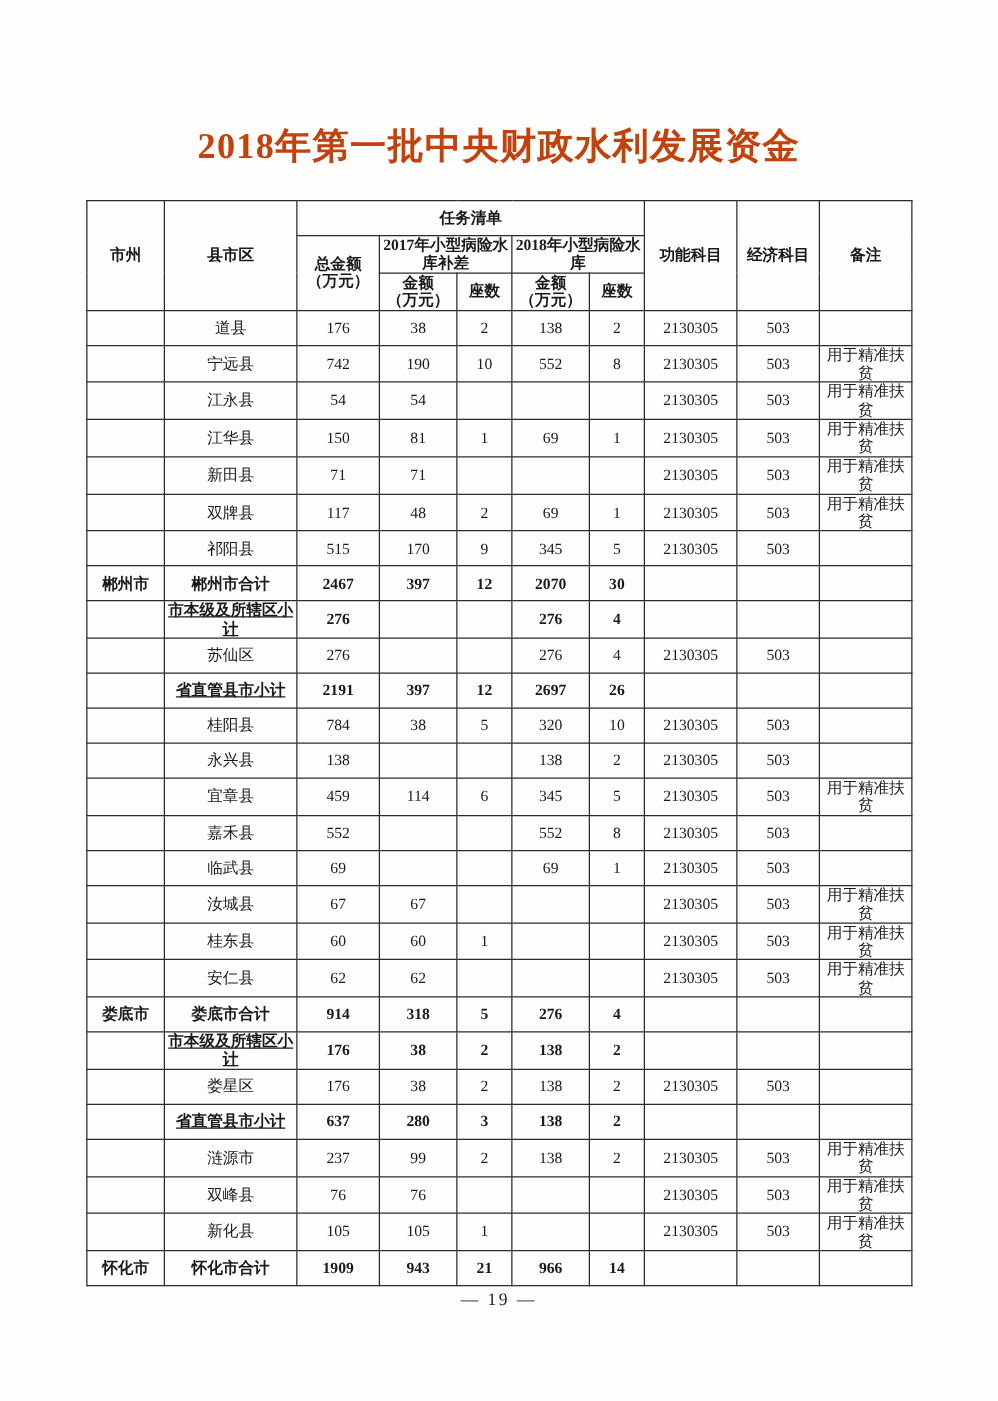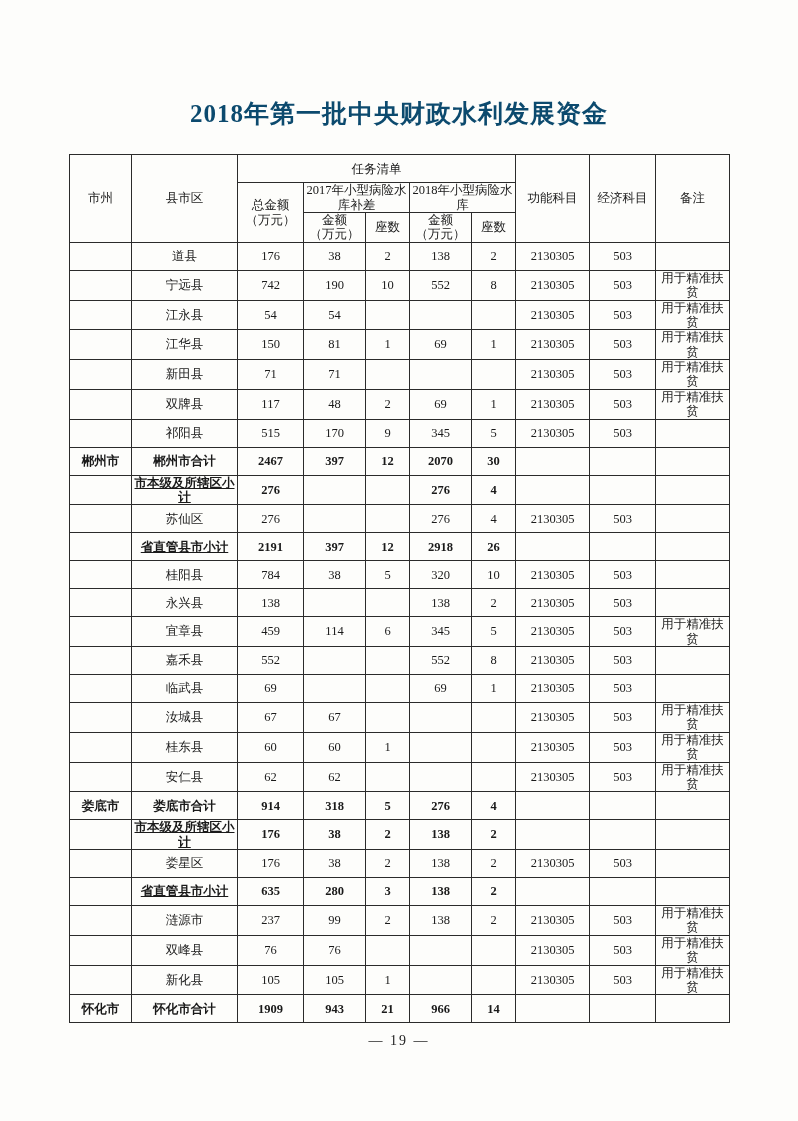--- a/index.html
+++ b/index.html
@@ -20,25 +20,25 @@
     left: 0; top: 0;
     width: 798px;
     height: 1121px;
     background: #fdfdfb;
   }
   .title-block {
     text-align: center;
     margin-top: 96px;
   }
   .title-line {
-    font-size: 25px;
+    font-size: 29px;
     font-weight: bold;
     letter-spacing: 1px;
     line-height: 1.45;
-    color: #0c4a6e;
+    color: #c2410c;
   }
   .table-wrap {
     margin: 22px auto 0 auto;
     width: 660px;
   }
   table.main {
     border-collapse: collapse;
     width: 660px;
     table-layout: fixed;
   }
@@ -46,21 +46,21 @@
     border: 1px solid #2b2b2b;
     font-size: 12.5px;
     text-align: center;
     vertical-align: middle;
     padding: 0;
     height: 27px;
     line-height: 1.15;
     font-family: "Liberation Serif", serif;
   }
   table.main th {
-    font-weight: normal;
+    font-weight: bold;
   }
   .hdr-tall {
     height: 34px;
   }
   .hdr-two {
     line-height: 1.2;
     font-size: 12px;
   }
   .bold {
     font-weight: bold;
@@ -266,21 +266,21 @@
             <td>2130305</td>
             <td>503</td>
             <td class="note"></td>
           </tr>
           <tr>
             <td class="bold"></td>
             <td class="bold small-cell">省直管县市小计</td>
             <td class="bold">2191</td>
             <td class="bold">397</td>
             <td class="bold">12</td>
-            <td class="bold">2918</td>
+            <td class="bold">2697</td>
             <td class="bold">26</td>
             <td class="bold"></td>
             <td class="bold"></td>
             <td class="bold note"></td>
           </tr>
           <tr>
             <td></td>
             <td>桂阳县</td>
             <td>784</td>
             <td>38</td>
@@ -407,21 +407,21 @@
             <td>2</td>
             <td>138</td>
             <td>2</td>
             <td>2130305</td>
             <td>503</td>
             <td class="note"></td>
           </tr>
           <tr>
             <td class="bold"></td>
             <td class="bold small-cell">省直管县市小计</td>
-            <td class="bold">635</td>
+            <td class="bold">637</td>
             <td class="bold">280</td>
             <td class="bold">3</td>
             <td class="bold">138</td>
             <td class="bold">2</td>
             <td class="bold"></td>
             <td class="bold"></td>
             <td class="bold note"></td>
           </tr>
           <tr>
             <td></td>

